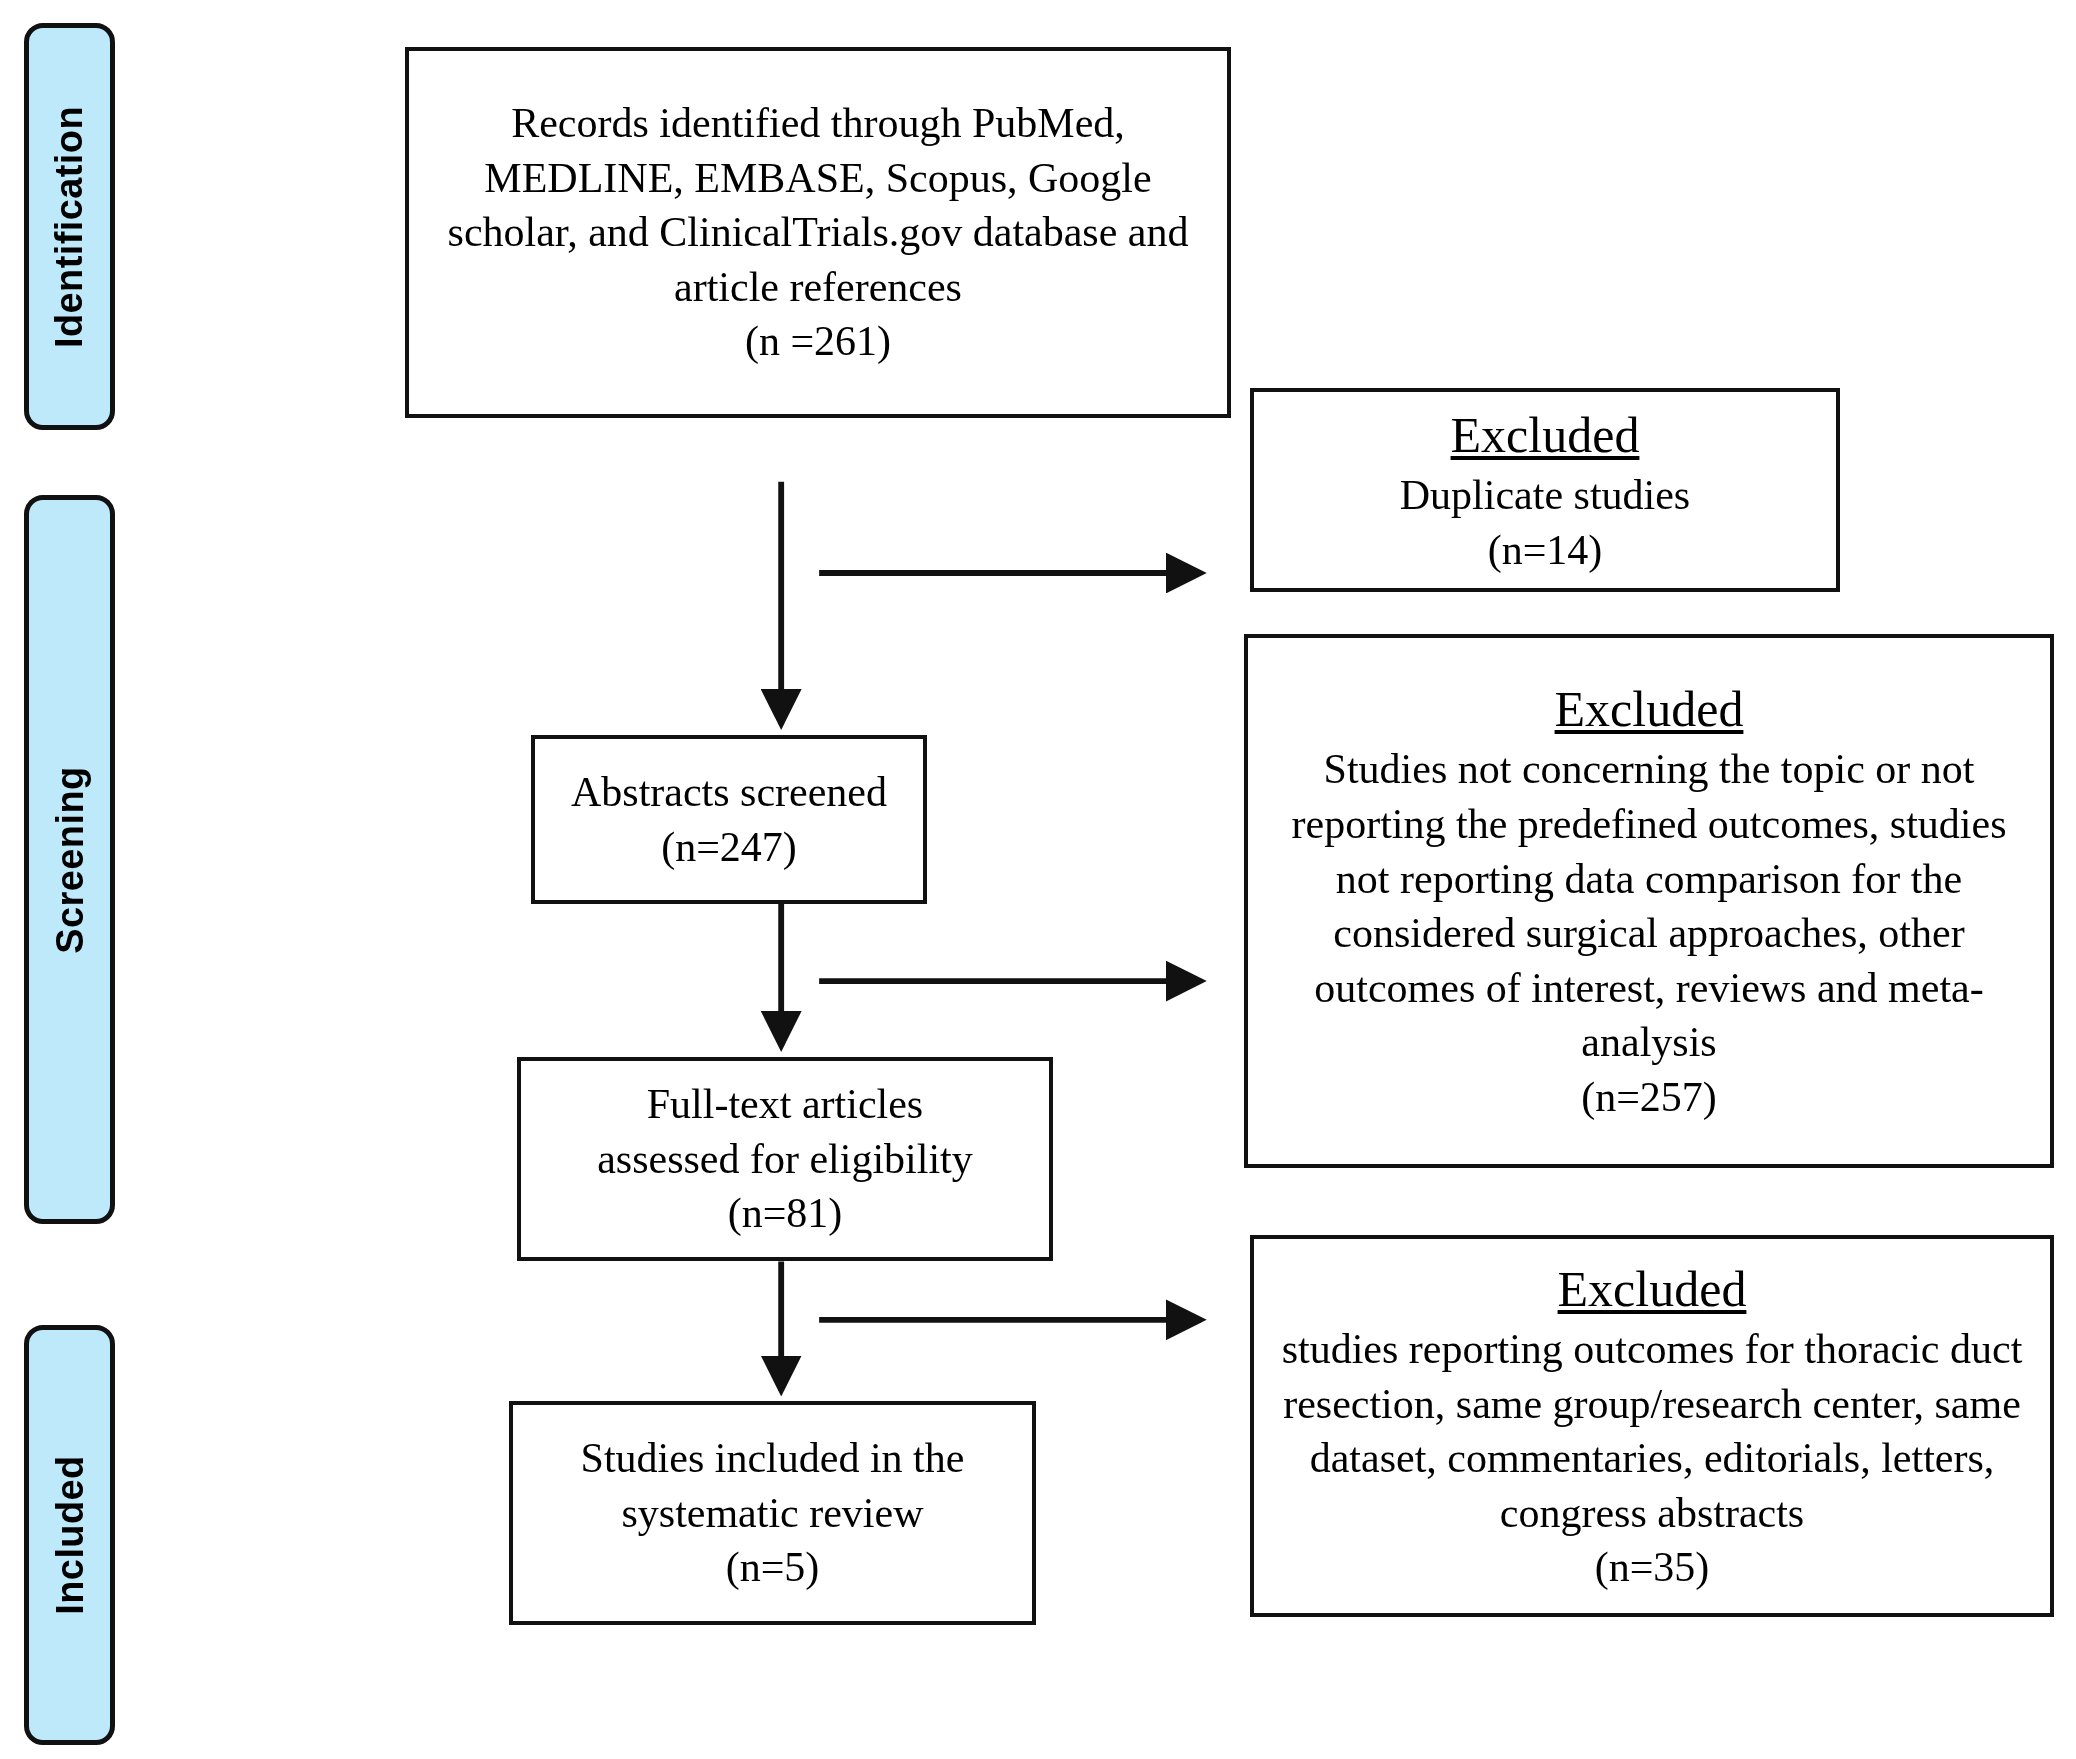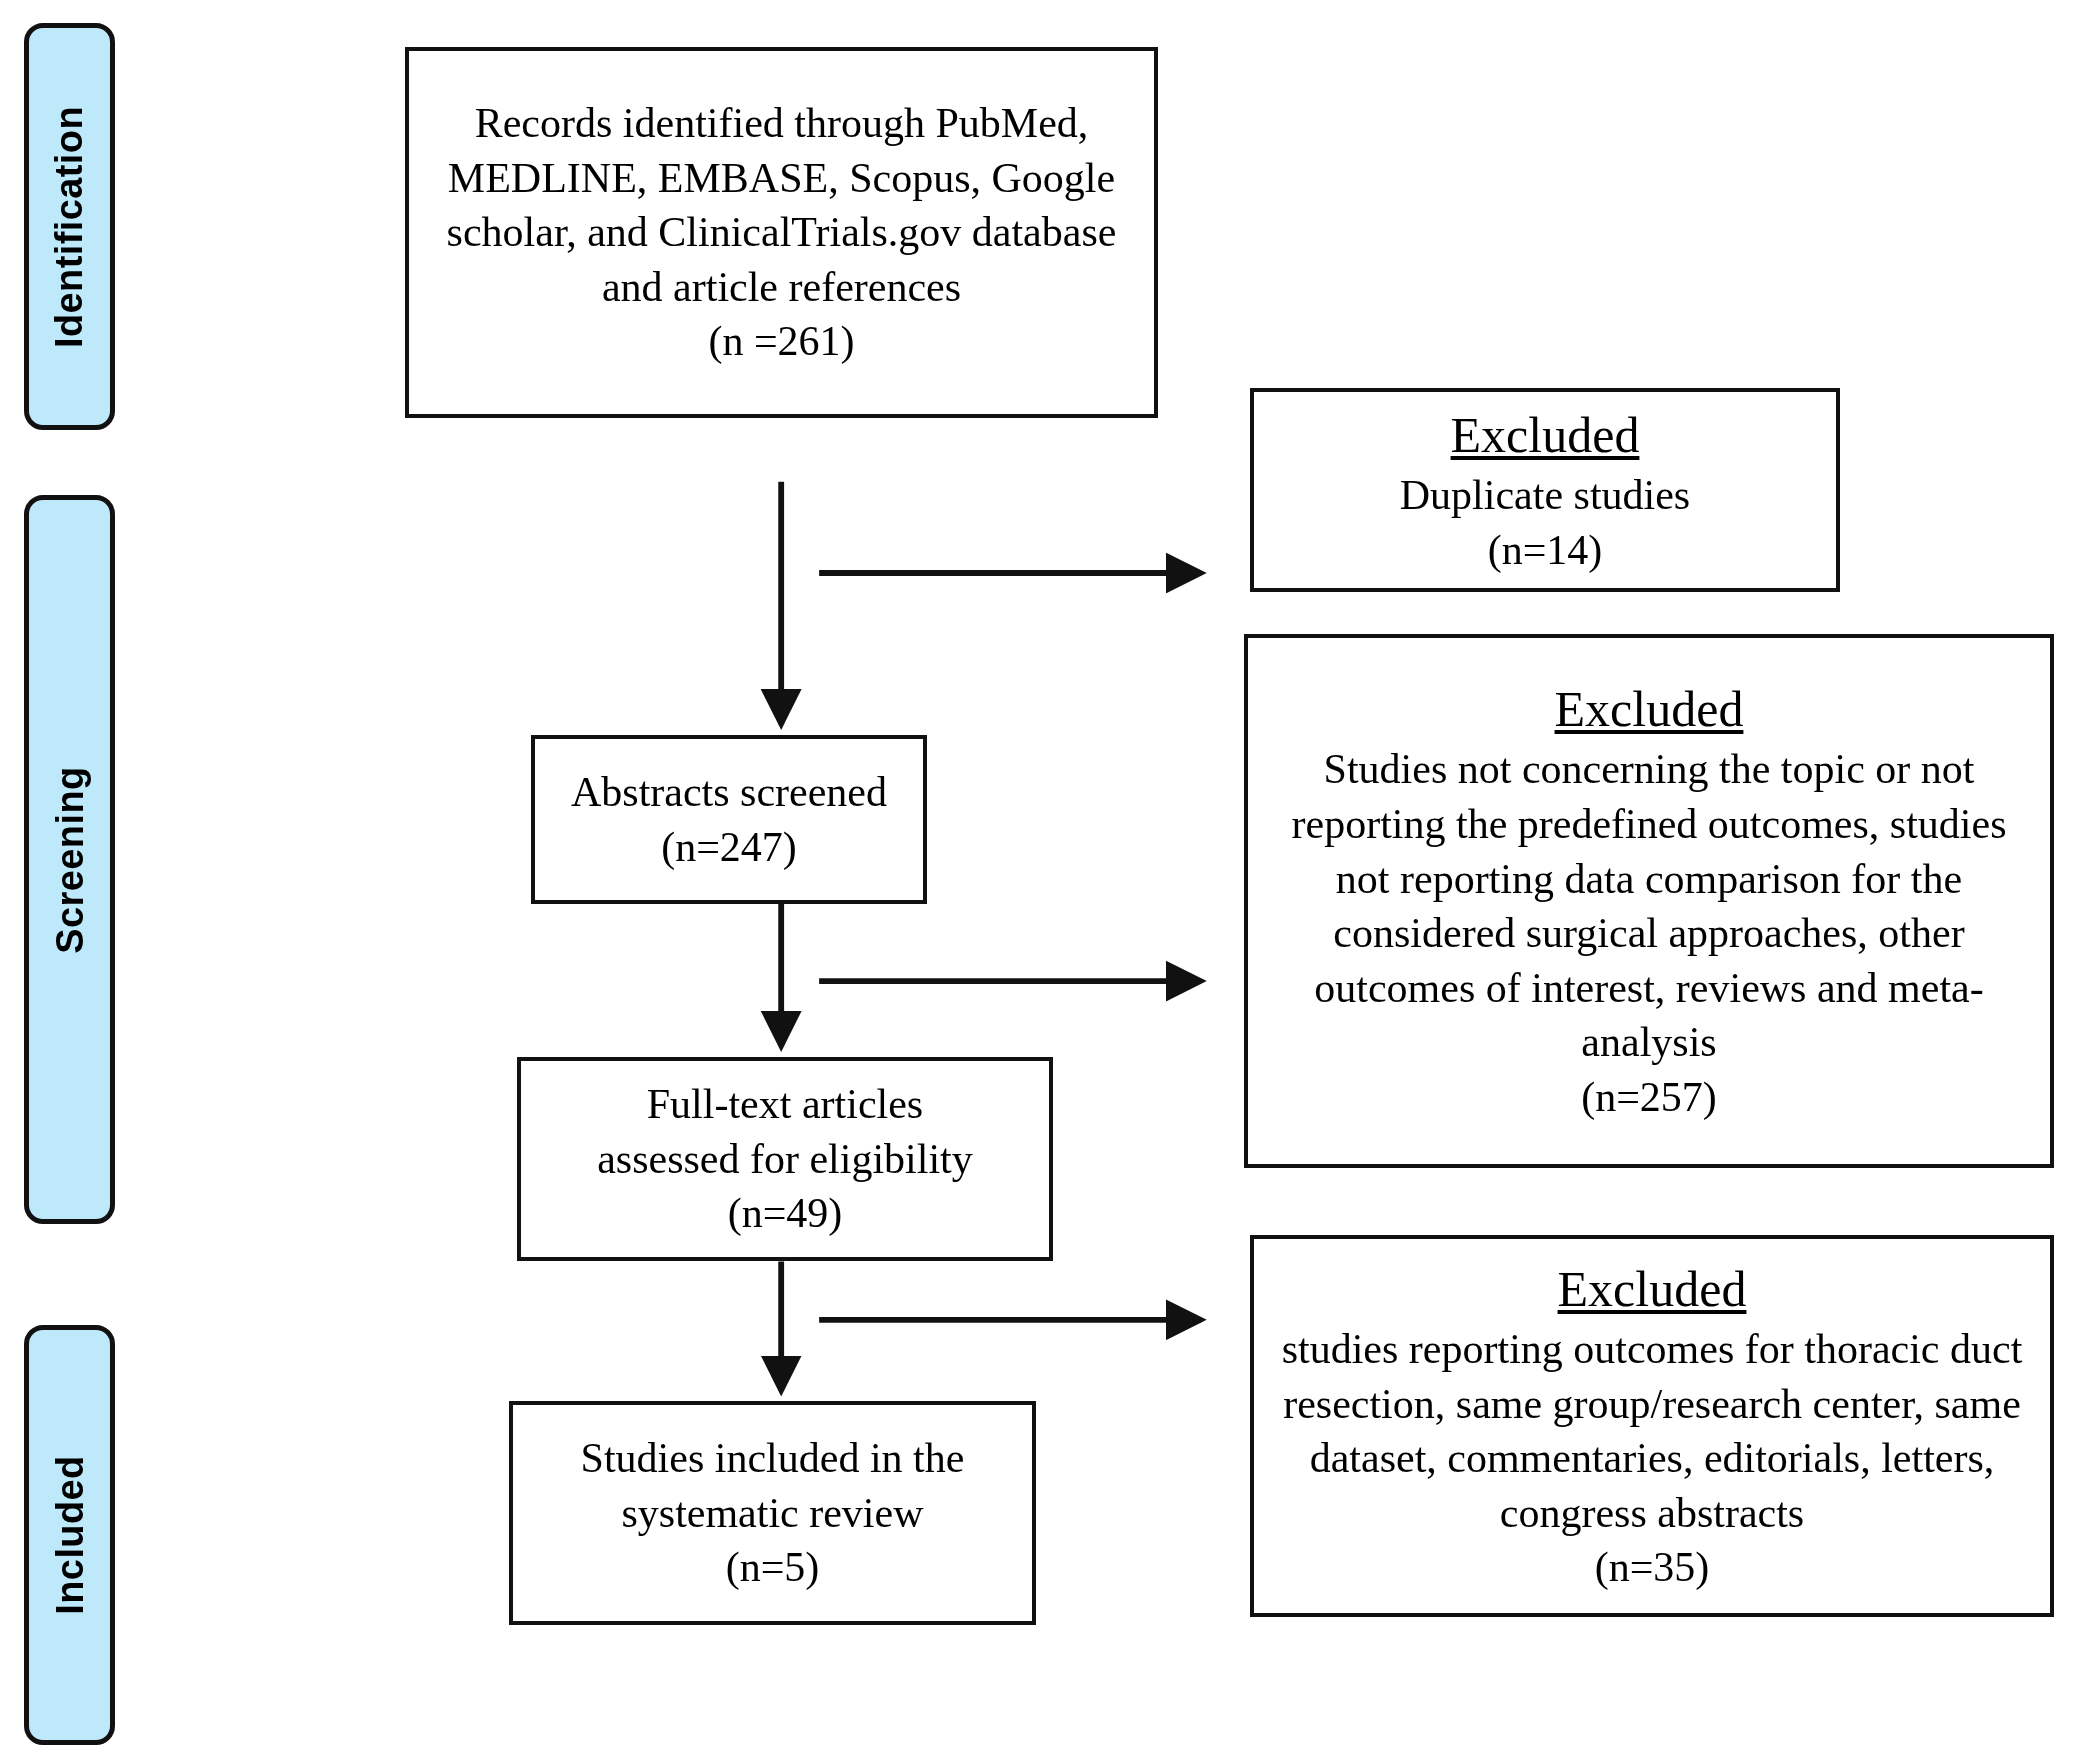--- a/index.html
+++ b/index.html
@@ -83,34 +83,34 @@
   </div>
 
   <div class="stage-pill" style="left:24px; top:495px; width:91px; height:729px;">
     <span class="stage-label">Screening</span>
   </div>
 
   <div class="stage-pill" style="left:24px; top:1325px; width:91px; height:420px;">
     <span class="stage-label">Included</span>
   </div>
 
-  <div class="flow-box" style="left:405px; top:47px; width:753px; height:371px;">
+  <div class="flow-box" style="left:405px; top:47px; width:826px; height:371px;">
     <span class="box-text">Records identified through PubMed, MEDLINE, EMBASE, Scopus, Google scholar, and ClinicalTrials.gov database and article references
 (n =261)</span>
   </div>
 
   <div class="flow-box" style="left:531px; top:735px; width:396px; height:169px;">
     <span class="box-text">Abstracts screened
 (n=247)</span>
   </div>
 
   <div class="flow-box" style="left:517px; top:1057px; width:536px; height:204px;">
     <span class="box-text">Full-text articles
 assessed for eligibility
-(n=49)</span>
+(n=81)</span>
   </div>
 
   <div class="flow-box" style="left:509px; top:1401px; width:527px; height:224px;">
     <span class="box-text">Studies included in the
 systematic review
 (n=5)</span>
   </div>
 
   <div class="flow-box" style="left:1250px; top:388px; width:590px; height:204px; flex-direction:column;">
     <span class="box-text" style="display:block;"><span class="excluded-head">Excluded</span><span>Duplicate studies

